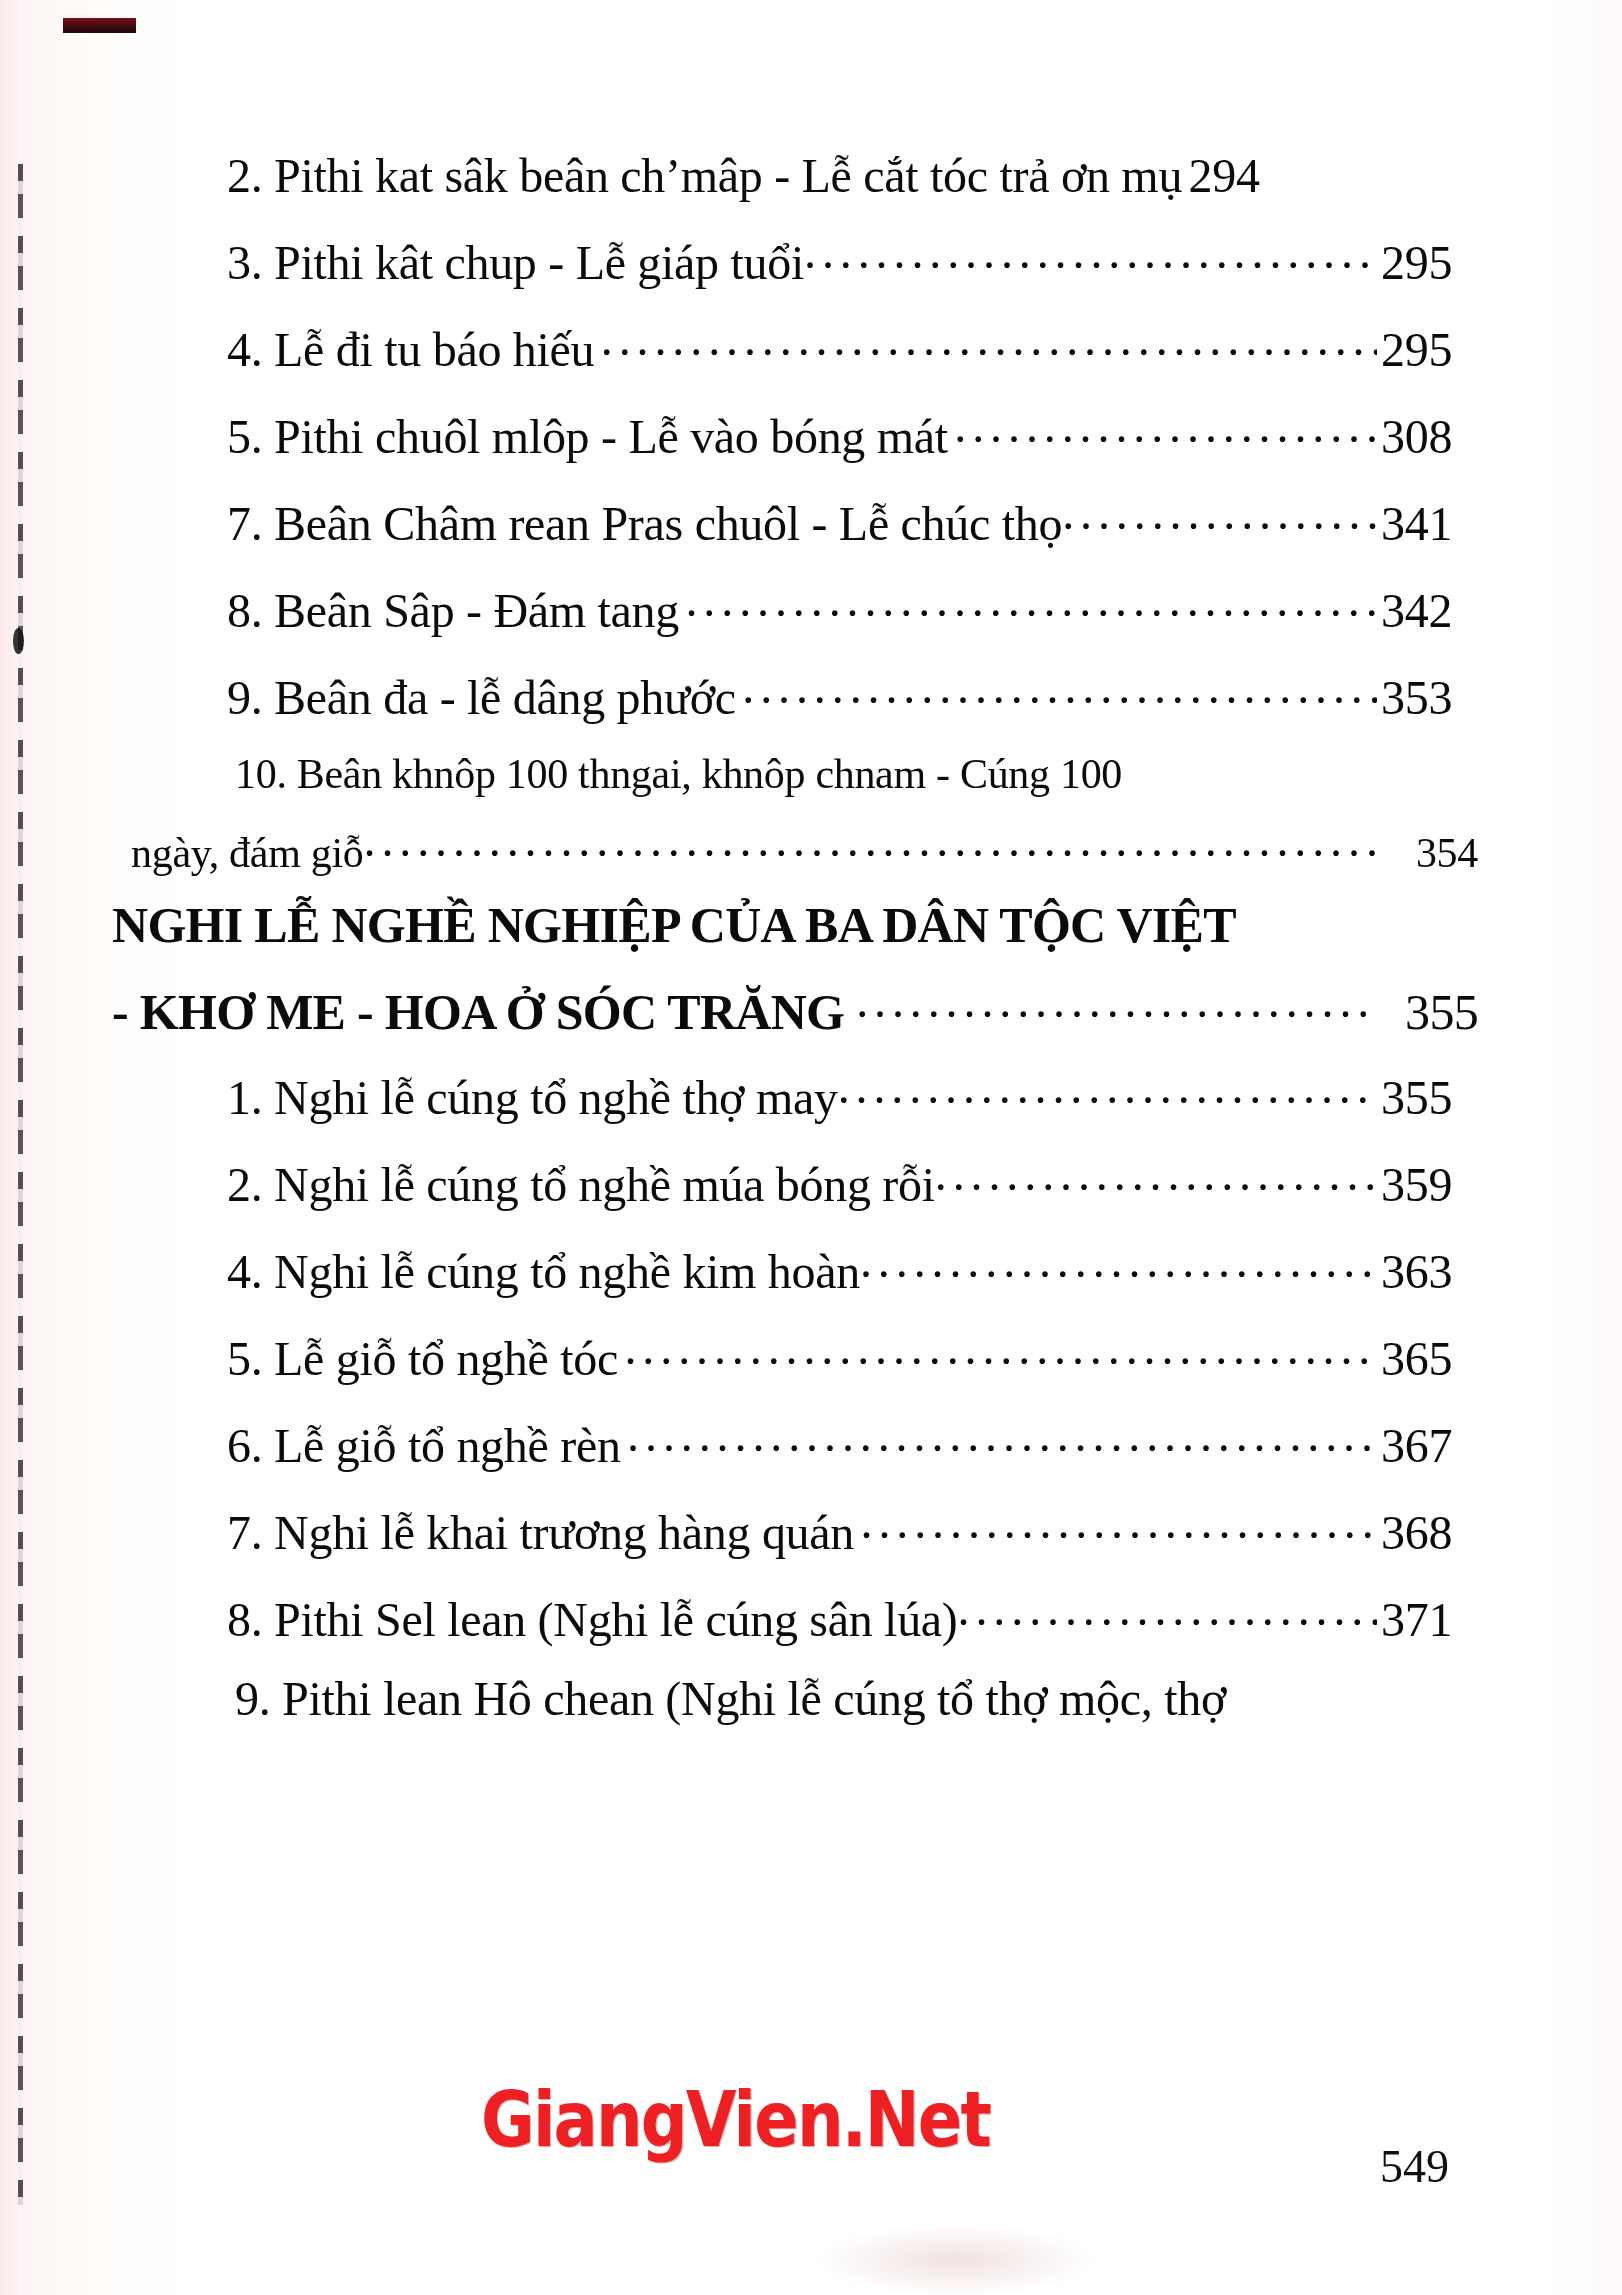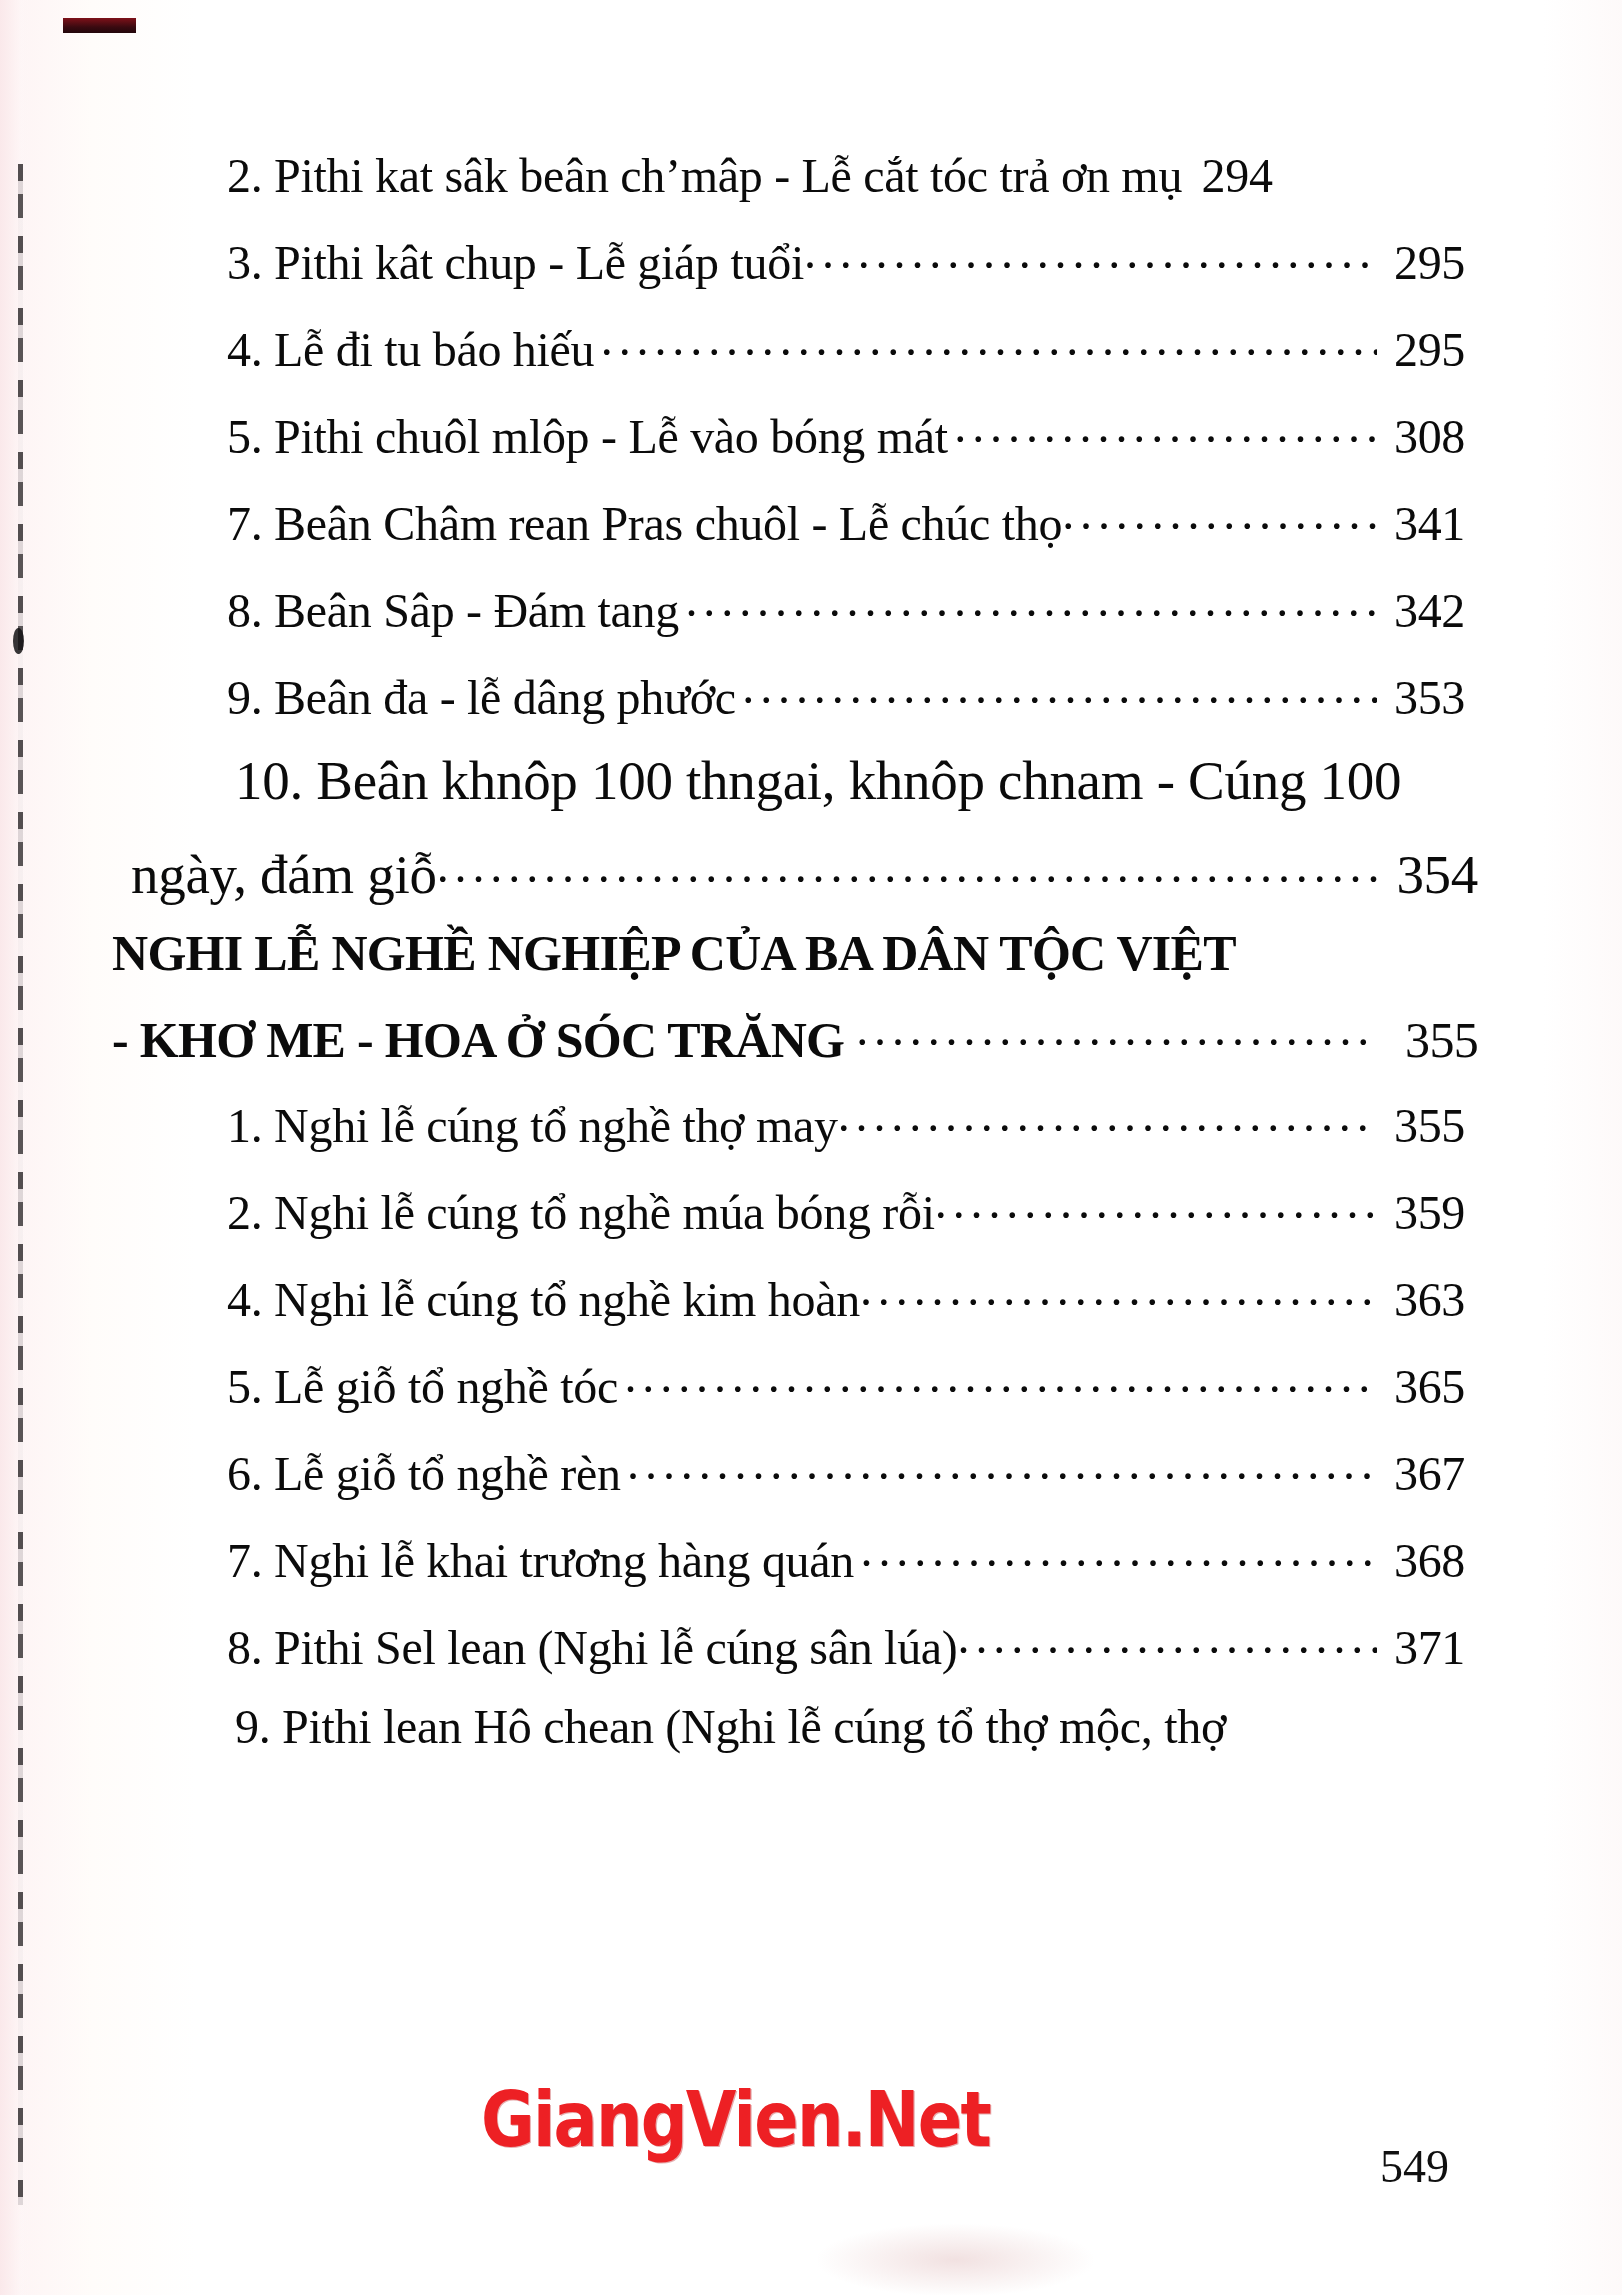--- a/index.html
+++ b/index.html
@@ -115,30 +115,30 @@
     font-size: 48px;
     color: #0b0b0b;
     position: absolute;
     left: 0;
     bottom: 0.06em;
     white-space: nowrap;
   }
   .toc-row .leader.no-gap { margin-left: 0; }
   .toc-row .page-no {
     flex: 0 0 auto;
-    text-align: center;
+    text-align: left;
     min-width: 97px;
   }
 
   
   .toc-row.nolead .label { padding-right: 6.5px; }
 
   
   .toc-wrap {
-    font-size: 55px;
+    font-size: 42px;
     line-height: 1.0;
     letter-spacing: -0.3px;
     margin-bottom: 26px;
   }
   .toc-wrap .first-line {
     padding-left: 39px;
     margin-bottom: 30px;
     white-space: nowrap;
   }
   .toc-wrap .second-line {

